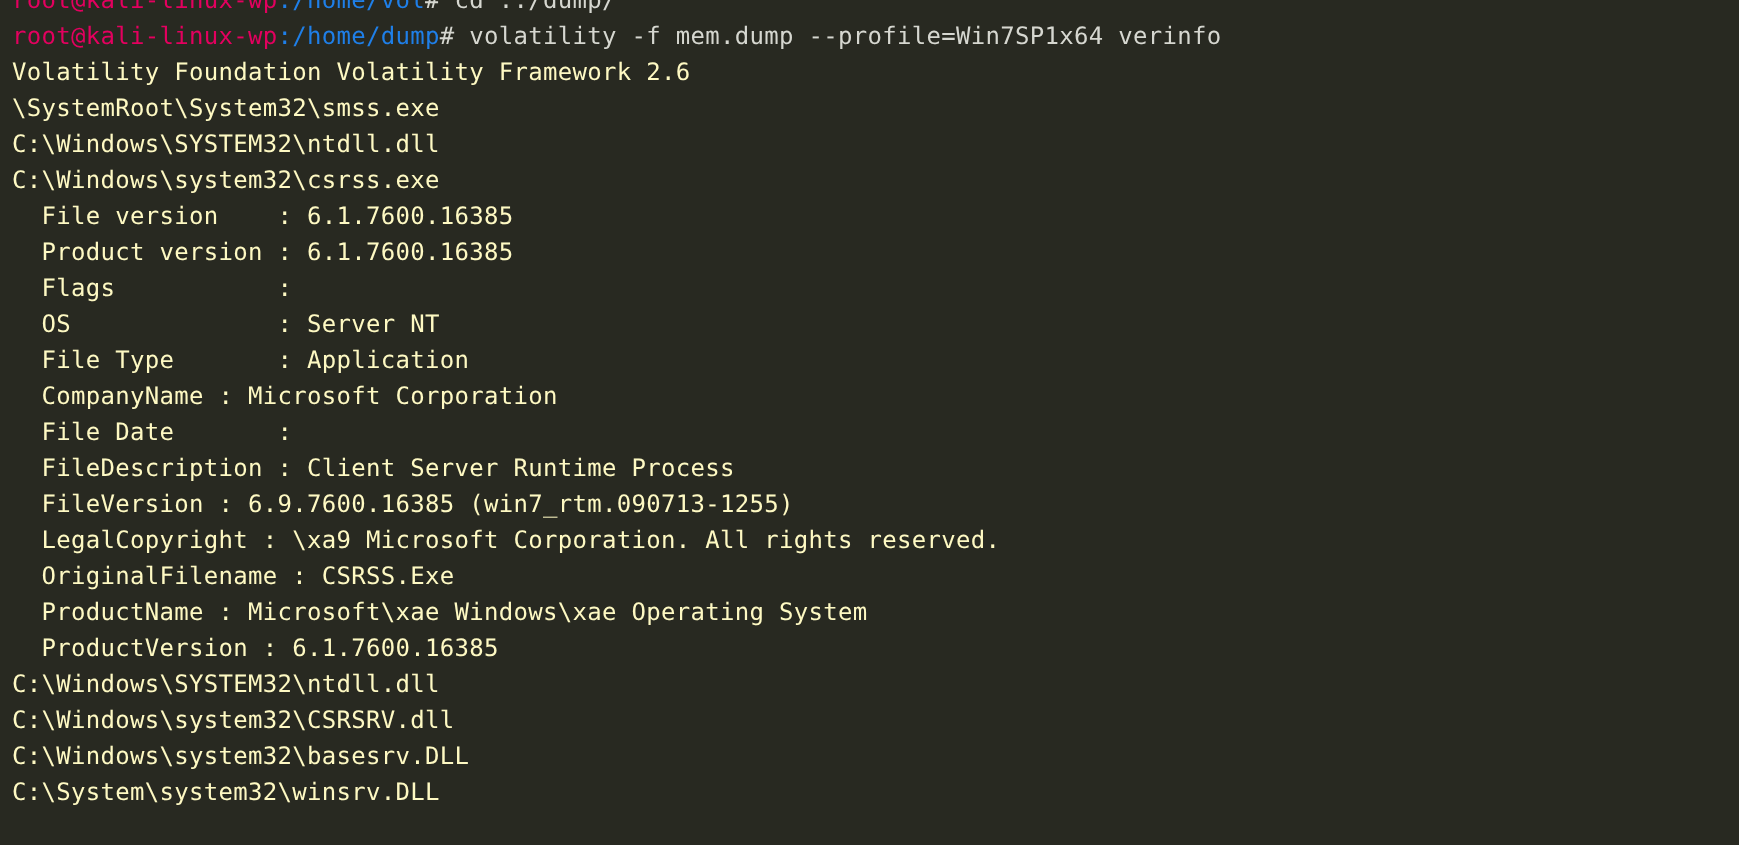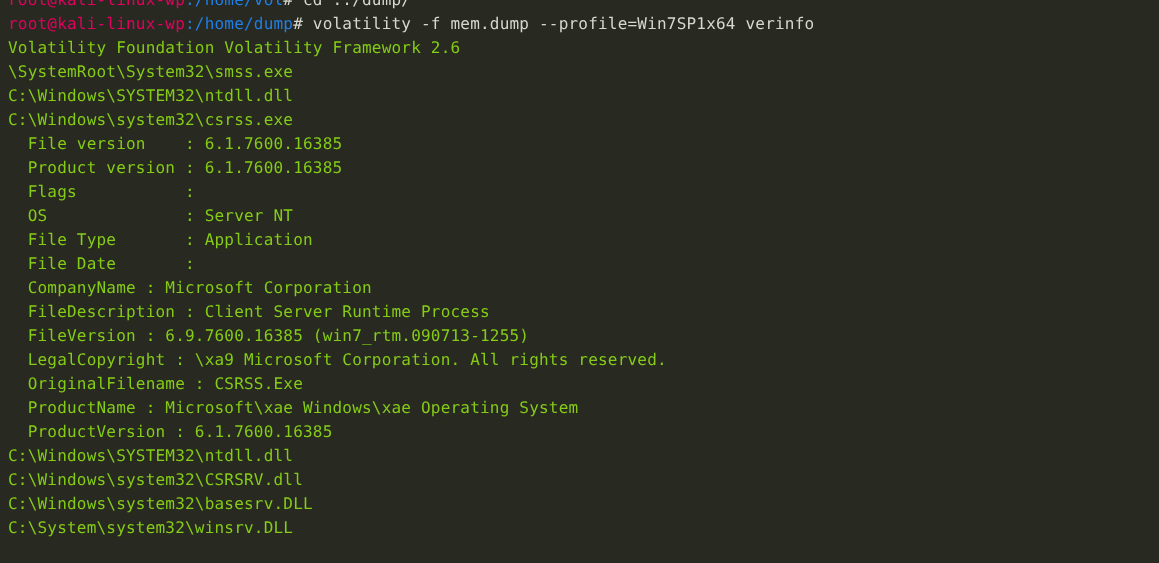--- a/index.html
+++ b/index.html
@@ -39,40 +39,40 @@
     white-space: pre;
     font-family: "DejaVu Sans Mono", "Liberation Mono", monospace;
     text-rendering: geometricPrecision;
   }
   .seg { white-space: pre; }
   .c-user   { color: #e3005f; }
   .c-punct  { color: #1f7fe8; }
   .c-path   { color: #1f7fe8; }
   .c-hash   { color: #d6d7d0; }
   .c-cmd    { color: #d6d7d0; }
-  .c-out    { color: #84cc16; }
+  .c-out    { color: #fef9c3; }
 </style>
 </head>
 <body>
 
 <div id="terminal">
   <div class="screen" id="screen">
       <div class="line"><span class="seg c-user">root@kali-linux-wp</span><span class="seg c-punct">:</span><span class="seg c-path">/home/vol</span><span class="seg c-hash">#</span><span class="seg c-cmd"> cd ../dump/</span></div>
       <div class="line"><span class="seg c-user">root@kali-linux-wp</span><span class="seg c-punct">:</span><span class="seg c-path">/home/dump</span><span class="seg c-hash">#</span><span class="seg c-cmd"> volatility -f mem.dump --profile=Win7SP1x64 verinfo</span></div>
       <div class="line"><span class="seg c-out">Volatility Foundation Volatility Framework 2.6</span></div>
       <div class="line"><span class="seg c-out">\SystemRoot\System32\smss.exe</span></div>
       <div class="line"><span class="seg c-out">C:\Windows\SYSTEM32\ntdll.dll</span></div>
       <div class="line"><span class="seg c-out">C:\Windows\system32\csrss.exe</span></div>
       <div class="line"><span class="seg c-out">  File version    : 6.1.7600.16385</span></div>
       <div class="line"><span class="seg c-out">  Product version : 6.1.7600.16385</span></div>
       <div class="line"><span class="seg c-out">  Flags           : </span></div>
       <div class="line"><span class="seg c-out">  OS              : Server NT</span></div>
       <div class="line"><span class="seg c-out">  File Type       : Application</span></div>
+      <div class="line"><span class="seg c-out">  CompanyName : Microsoft Corporation</span></div>
       <div class="line"><span class="seg c-out">  File Date       : </span></div>
-      <div class="line"><span class="seg c-out">  CompanyName : Microsoft Corporation</span></div>
       <div class="line"><span class="seg c-out">  FileDescription : Client Server Runtime Process</span></div>
       <div class="line"><span class="seg c-out">  FileVersion : 6.9.7600.16385 (win7_rtm.090713-1255)</span></div>
       <div class="line"><span class="seg c-out">  LegalCopyright : \xa9 Microsoft Corporation. All rights reserved.</span></div>
       <div class="line"><span class="seg c-out">  OriginalFilename : CSRSS.Exe</span></div>
       <div class="line"><span class="seg c-out">  ProductName : Microsoft\xae Windows\xae Operating System</span></div>
       <div class="line"><span class="seg c-out">  ProductVersion : 6.1.7600.16385</span></div>
       <div class="line"><span class="seg c-out">C:\Windows\SYSTEM32\ntdll.dll</span></div>
       <div class="line"><span class="seg c-out">C:\Windows\system32\CSRSRV.dll</span></div>
       <div class="line"><span class="seg c-out">C:\Windows\system32\basesrv.DLL</span></div>
       <div class="line"><span class="seg c-out">C:\System\system32\winsrv.DLL</span></div>

